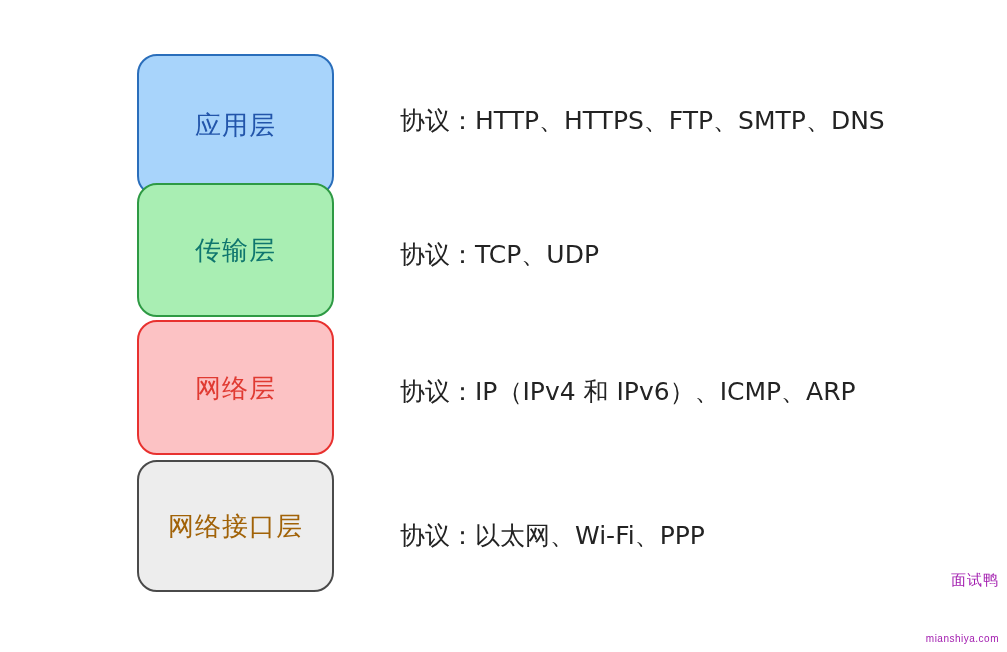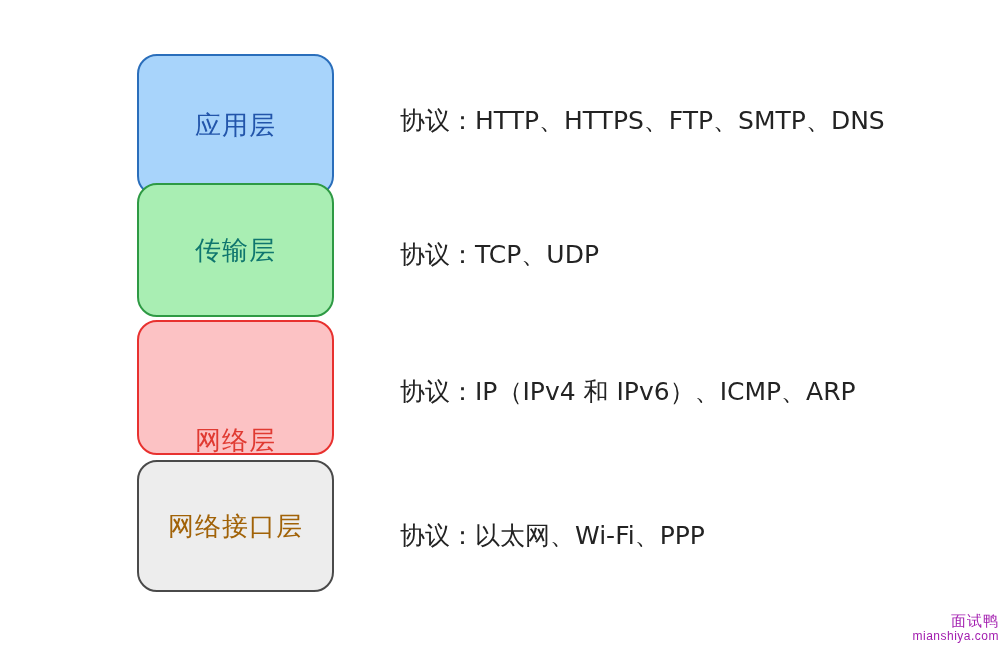--- a/index.html
+++ b/index.html
@@ -66,21 +66,21 @@
   .row-net      { top: 285px; height: 135px; }
   .row-link     { top: 425px; height: 132px; }
 
   
   .box-app   { background: #a8d4fb; border-color: #2a6ebb; }
   .lab-app   { color: #2255aa; }
 
   .box-trans { background: #a9eeb3; border-color: #2e9a44; }
   .lab-trans { color: #0f766e; }
 
-  .box-net   { background: #fcc2c4; border-color: #e8312f; align-items: flex-end; }
+  .box-net   { background: #fcc2c4; border-color: #e8312f; }
   .lab-net   { color: #e03a32; }
 
   .box-link  { background: #ededed; border-color: #4a4a4a; }
   .lab-link  { color: #a16207; }
 
   
   .proto-list {
     position: absolute;
     left: 390px;
     top: 35px;
@@ -111,23 +111,24 @@
     color: #a21caf;
     user-select: none;
     line-height: 1.15;
   }
   .watermark-cn {
     font-size: 15px;
     letter-spacing: 1px;
     font-family: "DejaVu Sans", "Liberation Sans", sans-serif;
   }
   .watermark-url {
-    font-size: 12px;
+    font-size: 10px;
     letter-spacing: 0.5px;
     font-family: "Liberation Sans", sans-serif;
+    margin-top: 43px;
   }
 </style>
 </head>
 <body>
 
 <div id="diagram">
 
   <div class="layer-stack">
 
     <div class="layer-row row-app">

